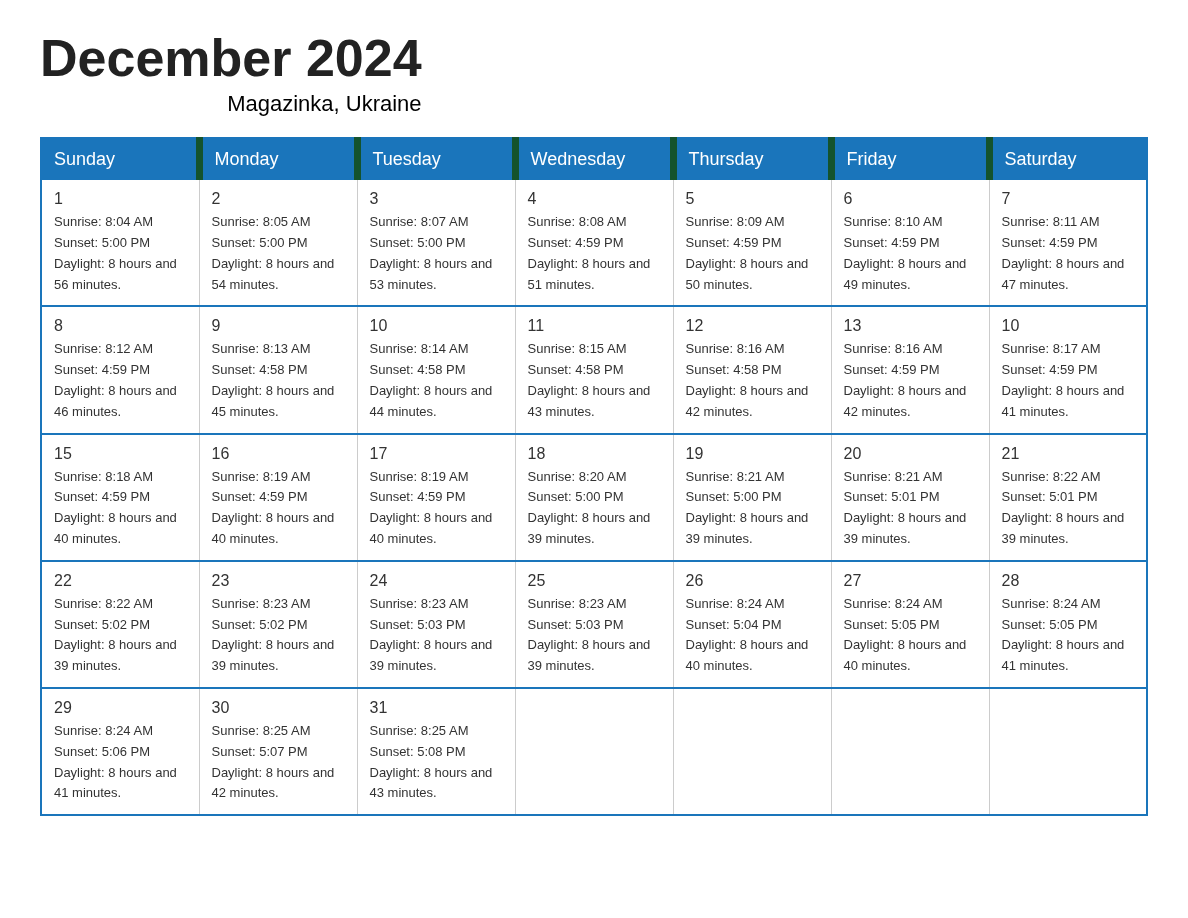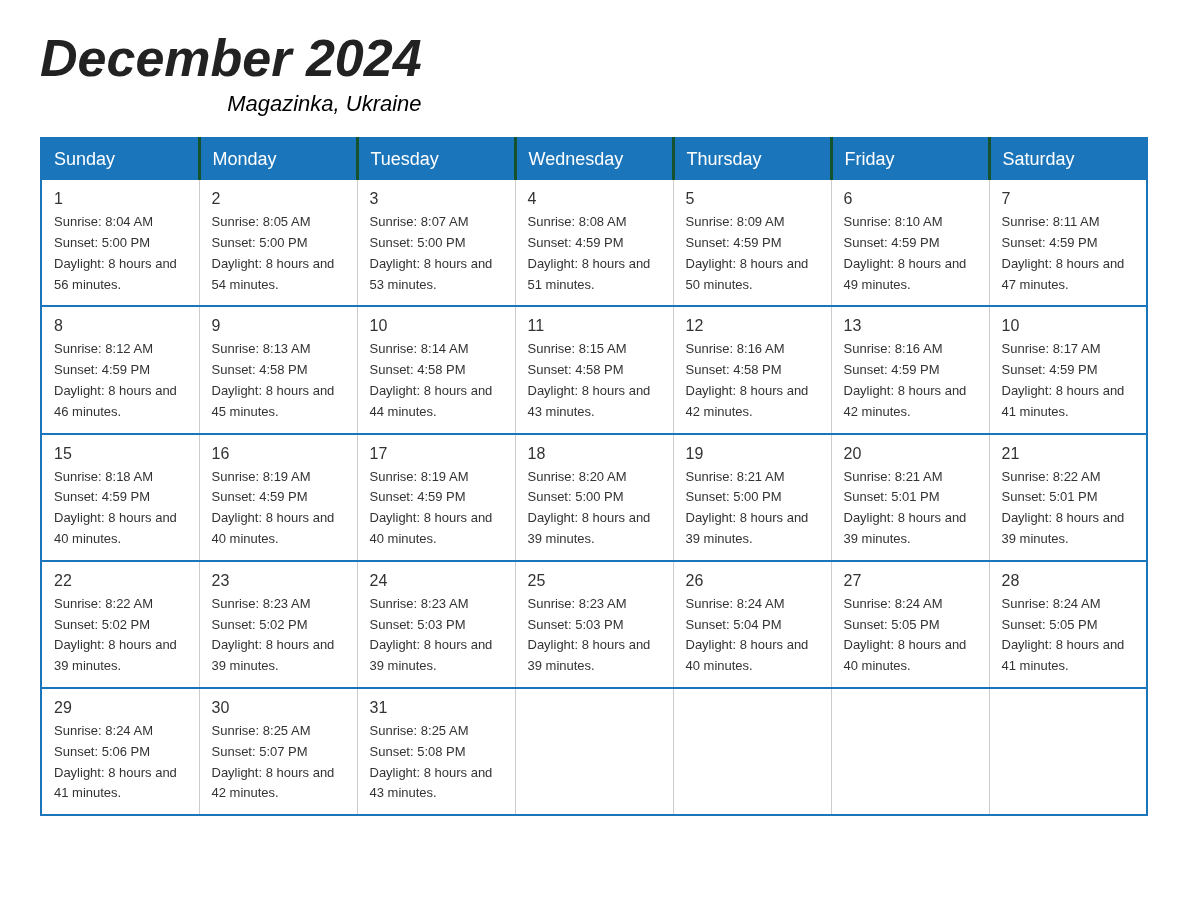--- a/index.html
+++ b/index.html
@@ -52,21 +52,20 @@
       display: flex;
       align-items: center;
     }
     .logo-line2 {
       display: flex;
       align-items: center;
       margin-top: -6px;
     }
     .title-block {
       text-align: right;
-      font-style: italic;
     }
     .month-title {
       font-size: 52px;
       font-weight: bold;
       color: #222;
       line-height: 1.1;
     }
     .location {
       font-size: 22px;
       color: #000000;
@@ -77,21 +76,21 @@
       border-collapse: collapse;
       border: 2px solid #1a75bb;
     }
     .calendar th {
       background-color: #1a75bb;
       color: #fff;
       font-size: 18px;
       font-weight: normal;
       padding: 10px 12px;
       text-align: left;
-      border-right: 3px solid #14532d;
+      border-right: 7px solid #14532d;
     }
     .calendar th:last-child { border-right: none; }
     .calendar td {
       vertical-align: top;
       padding: 10px 12px;
       border-right: 1px solid #ccc;
       border-bottom: 2px solid #1a75bb;
       font-size: 13.5px;
       color: #333;
       width: calc(100% / 7);

